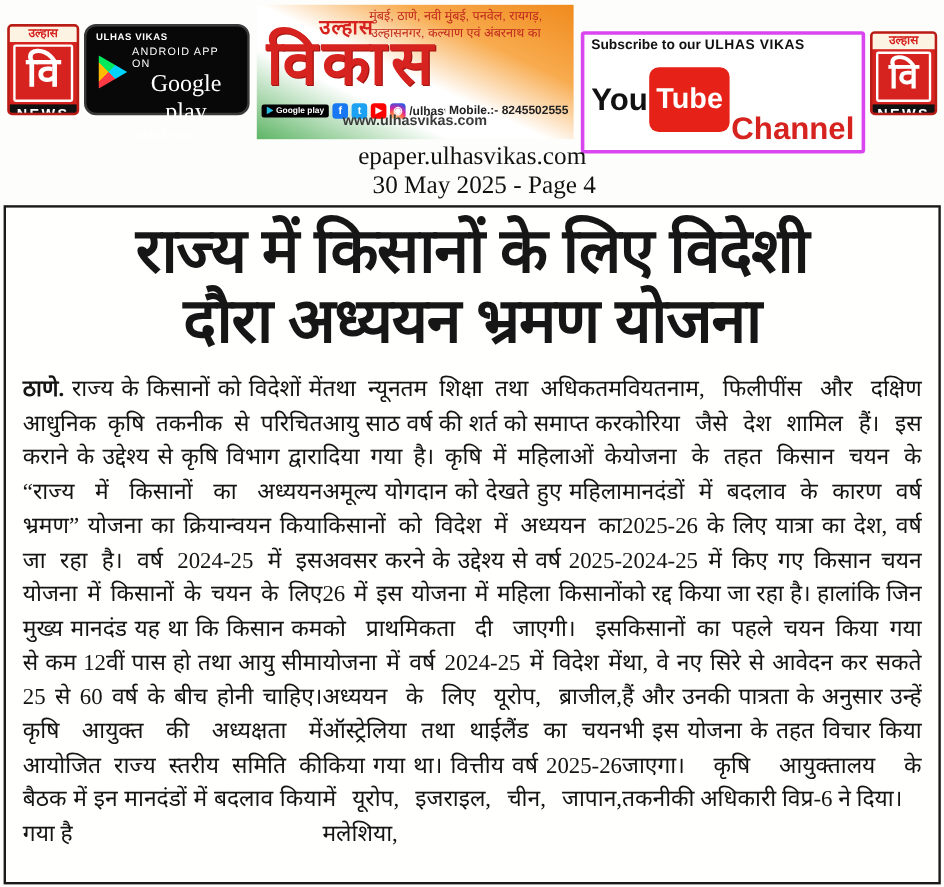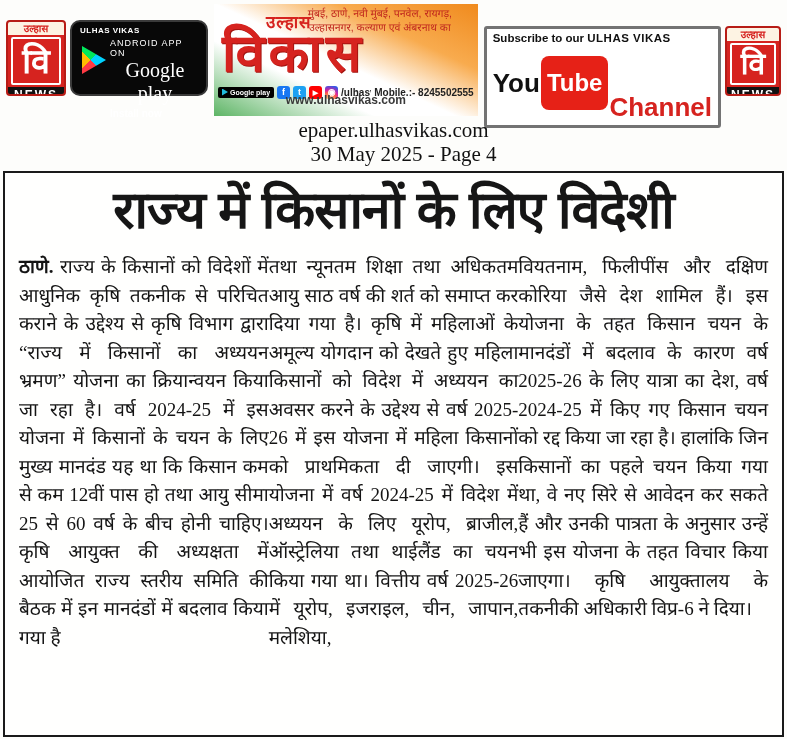--- a/index.html
+++ b/index.html
@@ -63,21 +63,21 @@
   .soc-tw { background:#1da1f2; }
   .soc-yt { background:#ff0000; font-size:7px; }
   .soc-ig { background:radial-gradient(circle at 30% 110%, #fdf497 0%, #fd5949 45%, #d6249f 60%, #285aeb 90%); }
   .mh-handle { white-space:nowrap; overflow:hidden; }
   .mh-mobile { margin-left:auto; color:#222; white-space:nowrap; }
   .mh-www { position:absolute; left:0; right:0; bottom:1px; display:flex; align-items:center; justify-content:center; gap:8px; font-size:12px; font-weight:bold; color:#3a3a3a;flex-direction:column; }
   .mh-www .bar { height:5px; background:#f59120; flex:1; max-width:185px; border-radius:2px; }
 
   
   .subscribe-group { display:flex; gap:4px; margin-top:22px; align-items:flex-start; }
-  .sub-box { border:3px solid #737373; background:#fff; border-radius:3px; padding:3px 6px 4px 6px; cursor:pointer; }
+  .sub-box { border:3px solid #d946ef; background:#fff; border-radius:3px; padding:3px 6px 4px 6px; cursor:pointer; }
   .sub-line1 { font-size:11.5px; font-weight:bold; color:#111; white-space:nowrap; }
   .sub-line1 .sub-brand { letter-spacing:.5px; }
   .sub-line2 { display:flex; align-items:center; gap:1px; margin-top:1px; }
   .sub-you { font-size:26px; font-weight:bold; color:#111; line-height:28px; }
   .sub-tube { font-size:24px; font-weight:bold; color:#fff; background:#e62117; border-radius:8px; padding:13px 6px; line-height:28px; }
   .sub-channel { font-size:26px; font-weight:bold; color:#d6231f; line-height:28px;margin-top:48px; }
   .subscribe-group .news-logo { width:56px; height:70px; }
   .subscribe-group .nl-letter { font-size:30px; line-height:38px; }
 
   
@@ -157,20 +157,21 @@
 </div>
 
 <div class="epaper-block">
   <div class="epaper-url">epaper.ulhasvikas.com</div>
   <div class="epaper-date">30 May 2025 - Page 4</div>
 </div>
 
 <div class="article-box">
   <div class="headline">
     <div>राज्य में किसानों के लिए विदेशी</div>
+    <div>दौरा अध्ययन भ्रमण योजना</div>
   </div>
   <div class="body-cols">
     <div class="body-col">
       <p><span class="dateline">ठाणे.</span> <span>राज्य के किसानों को विदेशों में आधुनिक कृषि तकनीक से परिचित कराने के उद्देश्य से कृषि विभाग द्वारा “राज्य में किसानों का अध्ययन भ्रमण” योजना का क्रियान्वयन किया जा रहा है। वर्ष 2024-25 में इस योजना में किसानों के चयन के लिए मुख्य मानदंड यह था कि किसान कम से कम 12वीं पास हो तथा आयु सीमा 25 से 60 वर्ष के बीच होनी चाहिए। कृषि आयुक्त की अध्यक्षता में आयोजित राज्य स्तरीय समिति की बैठक में इन मानदंडों में बदलाव किया गया है</span></p>
     </div>
     <div class="body-col">
       <p>तथा न्यूनतम शिक्षा तथा अधिकतम आयु साठ वर्ष की शर्त को समाप्त कर दिया गया है। कृषि में महिलाओं के अमूल्य योगदान को देखते हुए महिला किसानों को विदेश में अध्ययन का अवसर करने के उद्देश्य से वर्ष 2025-26 में इस योजना में महिला किसानों को प्राथमिकता दी जाएगी। इस योजना में वर्ष 2024-25 में विदेश में अध्ययन के लिए यूरोप, ब्राजील, ऑस्ट्रेलिया तथा थाईलैंड का चयन किया गया था। वित्तीय वर्ष 2025-26 में यूरोप, इजराइल, चीन, जापान, मलेशिया,</p>
     </div>
     <div class="body-col">
       <p>वियतनाम, फिलीपींस और दक्षिण कोरिया जैसे देश शामिल हैं। इस योजना के तहत किसान चयन के मानदंडों में बदलाव के कारण वर्ष 2025-26 के लिए यात्रा का देश, वर्ष 2024-25 में किए गए किसान चयन को रद्द किया जा रहा है। हालांकि जिन किसानों का पहले चयन किया गया था, वे नए सिरे से आवेदन कर सकते हैं और उनकी पात्रता के अनुसार उन्हें भी इस योजना के तहत विचार किया जाएगा। कृषि आयुक्तालय के तकनीकी अधिकारी विप्र-6 ने दिया।</p>

